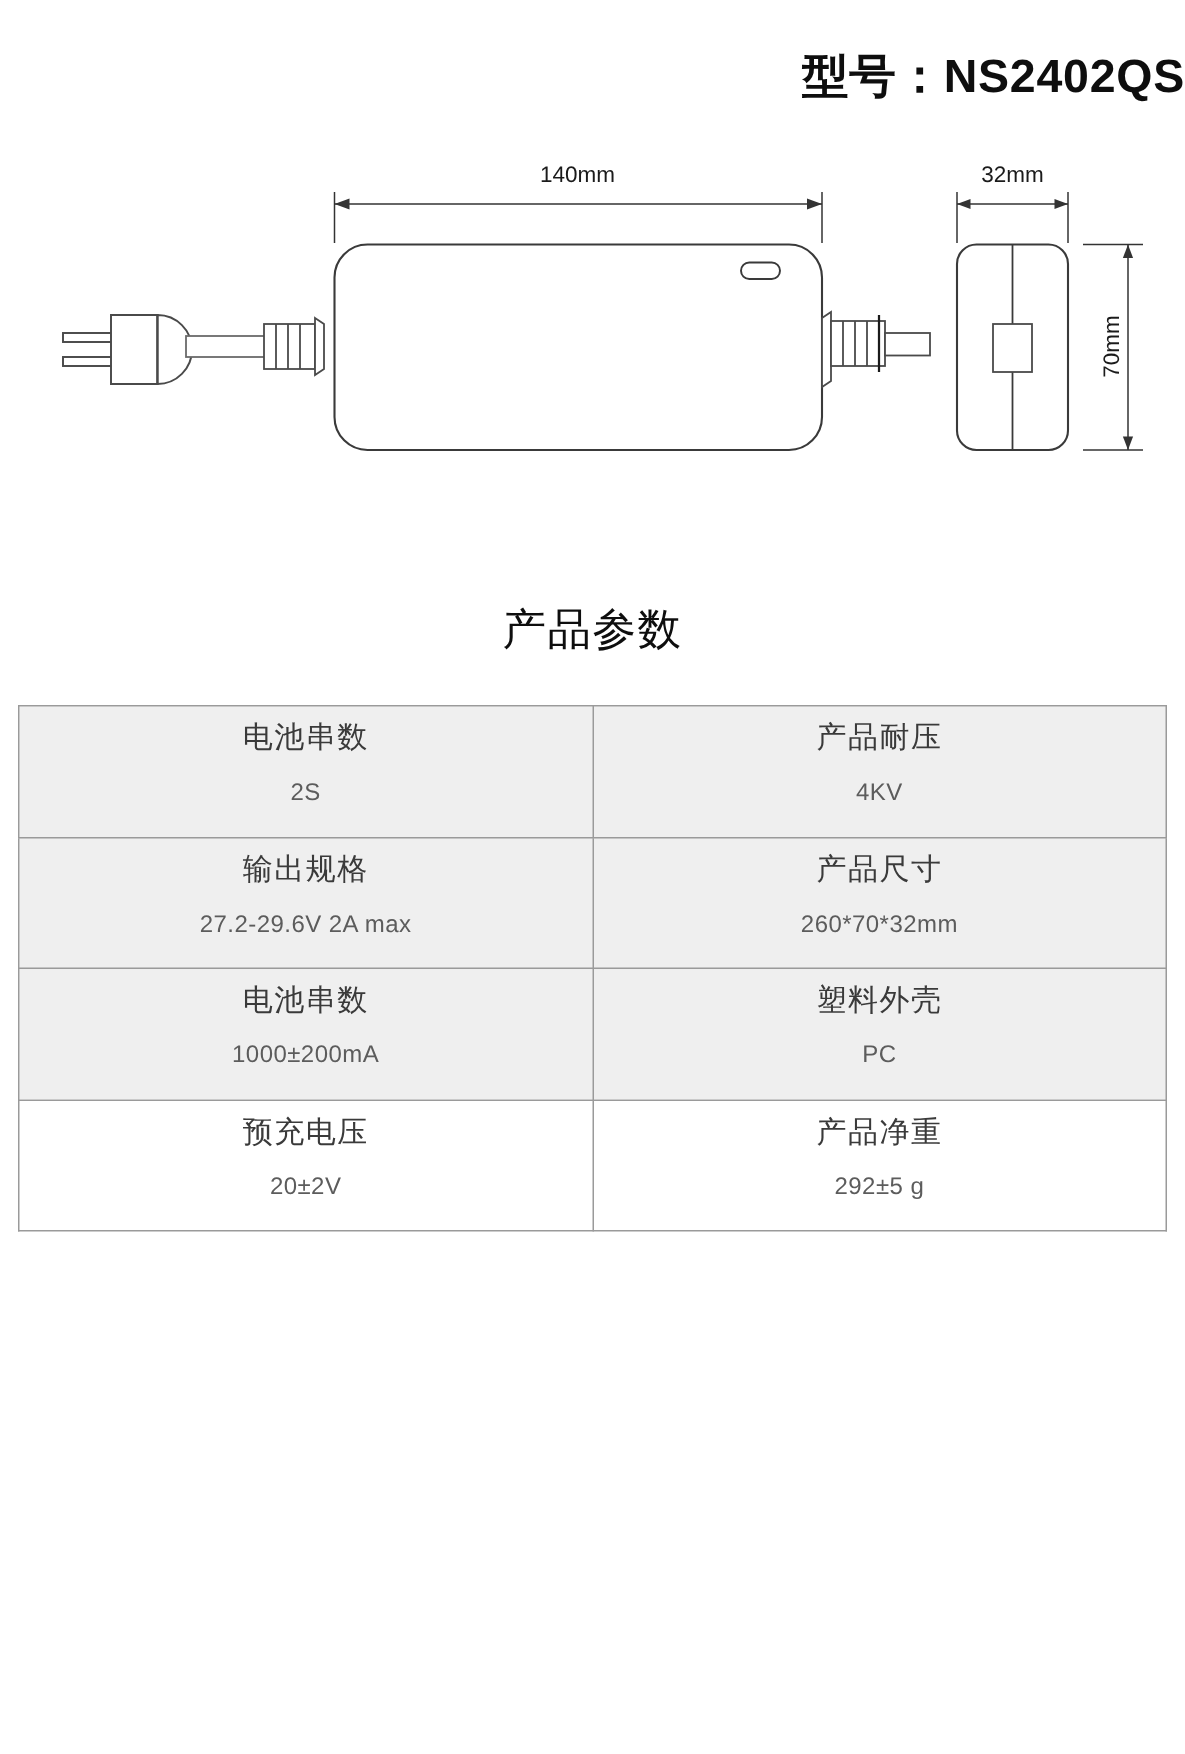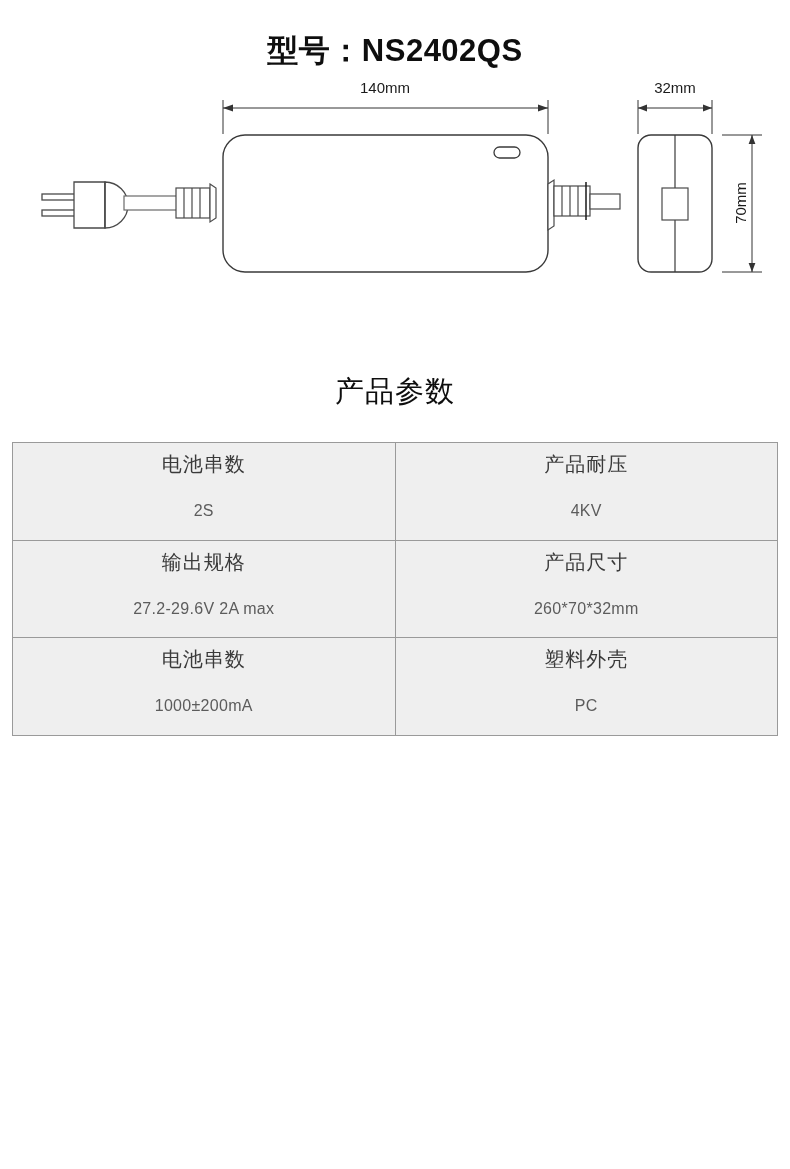--- a/index.html
+++ b/index.html
@@ -13,33 +13,34 @@
   body {
     font-family: "Liberation Sans", "DejaVu Sans", sans-serif;
     color: #222;
     position: relative;
     overflow: hidden;
   }
 
   
   .model-title {
     width: 100%;
-    text-align: center;
+    text-align: right;
     margin-top: 30px;
     font-size: 31px;
     font-weight: bold;
     letter-spacing: 0.5px;
     color: #0e0e0e;
   }
 
   
   .drawing {
     position: relative;
     width: 790px;
     height: 300px;
+    margin-top: 28px;
   }
   .drawing svg { display: block; }
 
   .dim-label {
     font-family: "Liberation Sans", "DejaVu Sans", sans-serif;
     font-size: 15px;
     fill: #1b1b1b;
   }
 
   
@@ -76,21 +77,21 @@
   .cell-name {
     font-size: 20px;
     color: #3a3a3a;
     line-height: 1.5;
     letter-spacing: 1px;
   }
   .cell-value {
     font-size: 16px;
     color: #5c5c5c;
     line-height: 1.6;
-    margin-top: 19px;
+    margin-top: 9px;
     letter-spacing: 0.3px;
   }
 </style>
 </head>
 <body>
 
 <div class="model-title">型号：NS2402QS</div>
 
 <div class="drawing">
   <svg width="790" height="300" viewBox="0 0 790 300">
@@ -202,15 +203,25 @@
       <tr class="shaded">
         <td>
           <div class="cell-name">电池串数</div>
           <div class="cell-value">1000±200mA</div>
         </td>
         <td>
           <div class="cell-name">塑料外壳</div>
           <div class="cell-value">PC</div>
         </td>
       </tr>
+      <tr class="plain">
+        <td>
+          <div class="cell-name">预充电压</div>
+          <div class="cell-value">20±2V</div>
+        </td>
+        <td>
+          <div class="cell-name">产品净重</div>
+          <div class="cell-value">292±5 g</div>
+        </td>
+      </tr>
     </tbody>
   </table>
 </div>
 
 </body></html>

